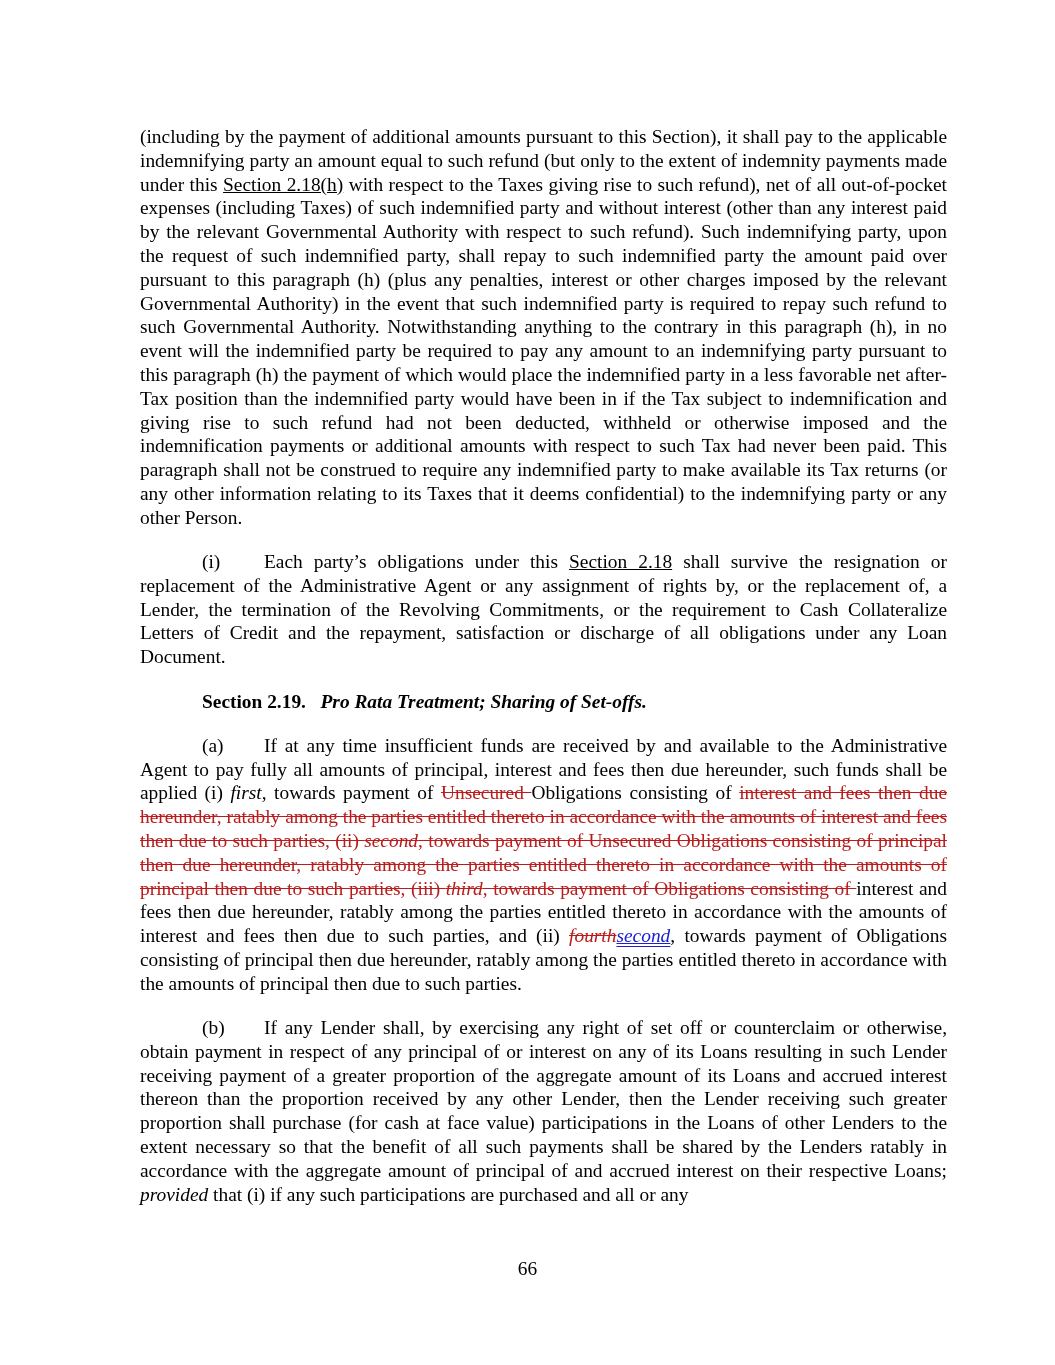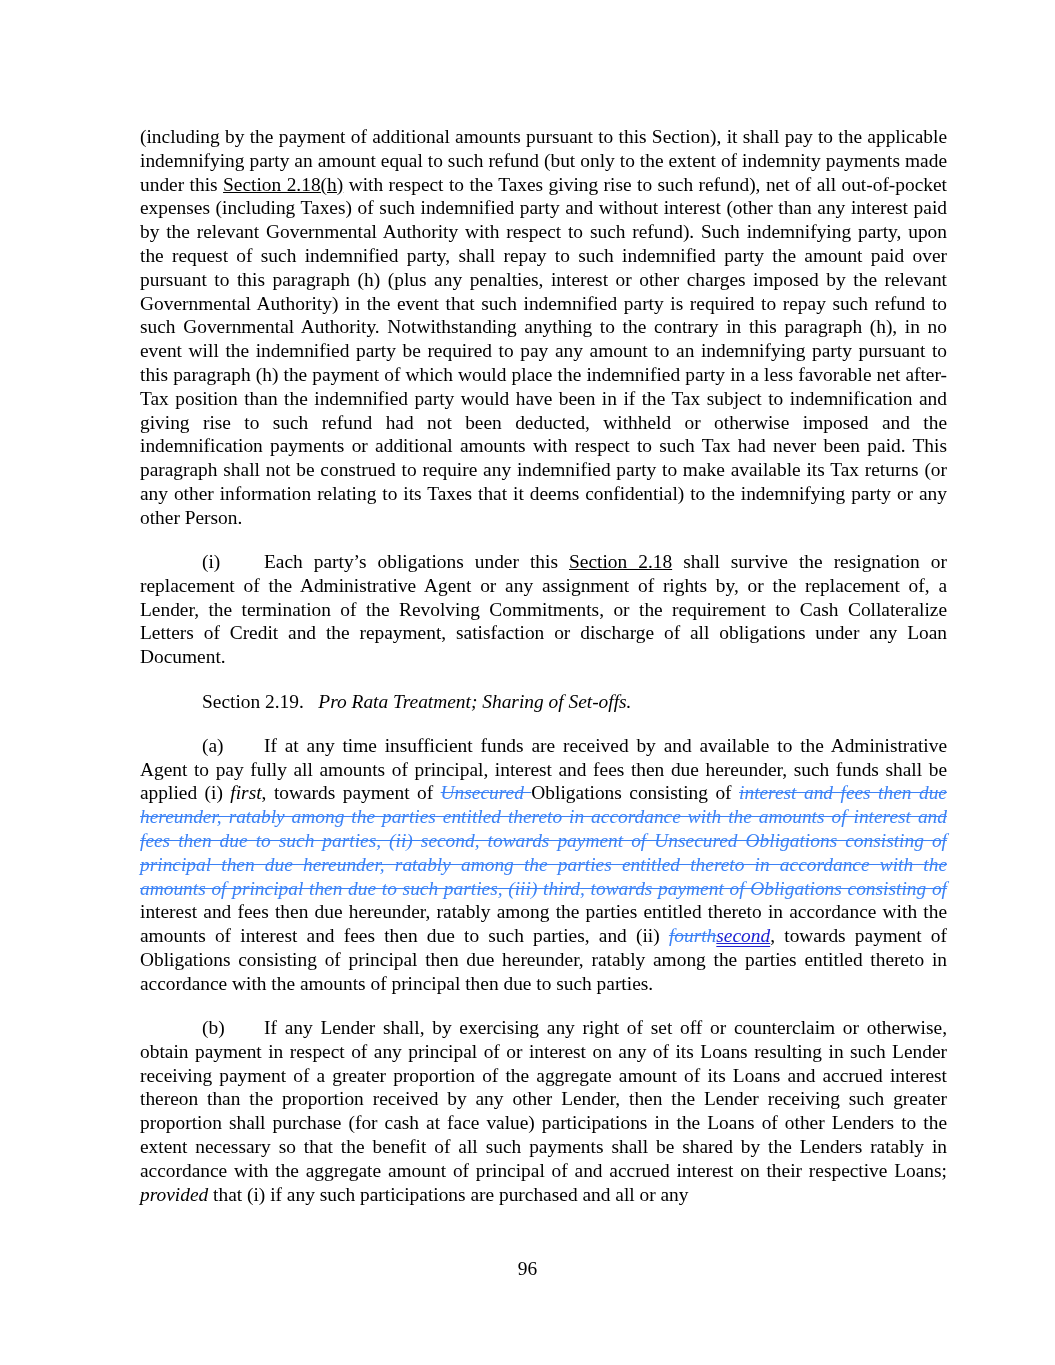--- a/index.html
+++ b/index.html
@@ -7,23 +7,23 @@
   .page {
     position: absolute; left: 140px; top: 125px; width: 807px;
     font-family: "Liberation Serif", serif;
     font-size: 19.4px; line-height: 23.8px; color: #000;
   }
   .p { text-align: justify; margin: 0 0 20.5px 0; }
   .indent { text-indent: 62px; }
   .lbl { display: inline-block; width: 62px; text-indent: 0; }
   .u { text-decoration: underline; }
   .i { font-style: italic; }
-  .del { color: #3b82f6; text-decoration: line-through; font-style: italic; }
+  .del { color: #b91c1c; text-decoration: line-through; }
   .ins { color: #1c20d2; text-decoration: underline double; }
-  .heading { margin: 0 0 20.5px 0; text-indent: 62px; }
+  .heading { margin: 0 0 20.5px 0; text-indent: 62px; font-weight: bold; }
   .pagenum {
     position: absolute; left: 0; right: 0; top: 1258px; text-align: center;
     font-family: "Liberation Serif", serif; font-size: 19.4px; color: #000;
   }
 </style>
 </head>
 <body>
 
 <div class="page">
 
@@ -32,13 +32,13 @@
   <p class="p indent"><span class="lbl">(i)</span><span>Each party’s obligations under this </span><span class="u">Section 2.18</span><span> shall survive the resignation or replacement of the Administrative Agent or any assignment of rights by, or the replacement of, a Lender, the termination of the Revolving Commitments, or the requirement to Cash Collateralize Letters of Credit and the repayment, satisfaction or discharge of all obligations under any Loan Document.</span></p>
 
   <p class="heading"><span>Section 2.19.</span>&nbsp;&nbsp; <span class="i">Pro Rata Treatment; Sharing of Set-offs.</span></p>
 
   <p class="p indent"><span class="lbl">(a)</span><span>If at any time insufficient funds are received by and available to the Administrative Agent to pay fully all amounts of principal, interest and fees then due hereunder, such funds shall be applied (i) </span><span class="i">first</span><span>, towards payment of </span><span class="del">Unsecured </span><span>Obligations consisting of </span><span class="del">interest and fees then due hereunder, ratably among the parties entitled thereto in accordance with the amounts of interest and fees then due to such parties, (ii) </span><span class="del i">second</span><span class="del">, towards payment of Unsecured Obligations consisting of principal then due hereunder, ratably among the parties entitled thereto in accordance with the amounts of principal then due to such parties, (iii) </span><span class="del i">third</span><span class="del">, towards payment of Obligations consisting of </span><span>interest and fees then due hereunder, ratably among the parties entitled thereto in accordance with the amounts of interest and fees then due to such parties, and (ii) </span><span class="del i">fourth</span><span class="ins i">second</span><span>, towards payment of Obligations consisting of principal then due hereunder, ratably among the parties entitled thereto in accordance with the amounts of principal then due to such parties.</span></p>
 
   <p class="p indent"><span class="lbl">(b)</span><span>If any Lender shall, by exercising any right of set off or counterclaim or otherwise, obtain payment in respect of any principal of or interest on any of its Loans resulting in such Lender receiving payment of a greater proportion of the aggregate amount of its Loans and accrued interest thereon than the proportion received by any other Lender, then the Lender receiving such greater proportion shall purchase (for cash at face value) participations in the Loans of other Lenders to the extent necessary so that the benefit of all such payments shall be shared by the Lenders ratably in accordance with the aggregate amount of principal of and accrued interest on their respective Loans; </span><span class="i">provided</span><span> that (i) if any such participations are purchased and all or any</span></p>
 
 </div>
 
-<div class="pagenum">96</div>
+<div class="pagenum">66</div>
 
 </body></html>

